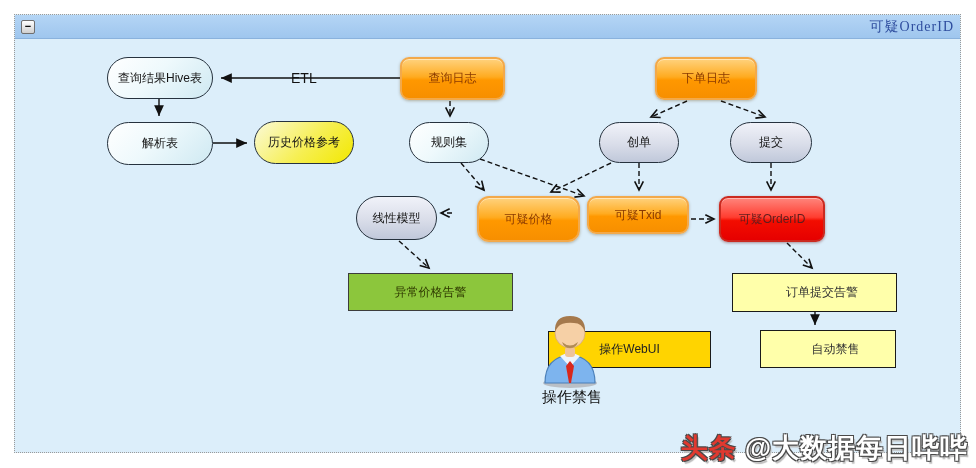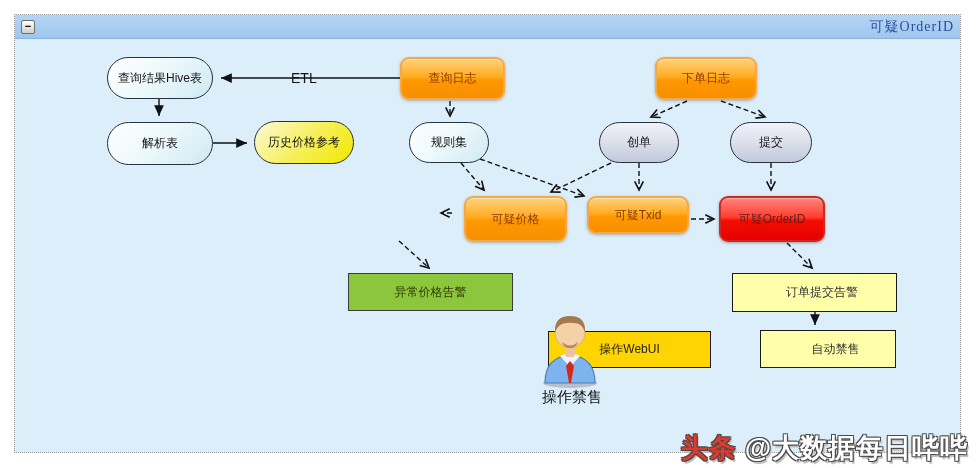--- a/index.html
+++ b/index.html
@@ -96,21 +96,22 @@
   <div class="node stadium cyan" style="left:107px; top:57px;  width:106px; height:42px;">查询结果Hive表</div>
   <div class="node obox" style="left:400px; top:57px;  width:105px; height:43px;">查询日志</div>
   <div class="node obox" style="left:655px; top:57px;  width:102px; height:43px;">下单日志</div>
 
   <div class="node stadium cyan" style="left:107px; top:122px; width:106px; height:43px;">解析表</div>
   <div class="node stadium yellowst" style="left:254px; top:121px; width:100px; height:43px;">历史价格参考</div>
   <div class="node stadium cyan" style="left:409px; top:122px; width:80px;  height:41px;">规则集</div>
   <div class="node stadium grayst" style="left:599px; top:122px; width:80px; height:41px;">创单</div>
   <div class="node stadium grayst" style="left:730px; top:122px; width:82px; height:41px;">提交</div>
 
-  <div class="node obox" style="left:464px; top:196px; width:103px; height:46px;">可疑价格</div>
+  <div class="node stadium grayst" style="left:356px; top:196px; width:81px; height:44px;">线性模型</div>
+  <div class="node obox" style="left:477px; top:196px; width:103px; height:46px;border-radius:12px;">可疑价格</div>
   <div class="node obox" style="left:587px; top:196px; width:102px; height:38px;">可疑Txid</div>
   <div class="node rbox" style="left:719px; top:196px; width:106px; height:46px;">可疑OrderID</div>
 
   <div class="node gbox" style="left:348px; top:273px; width:165px; height:38px;">异常价格告警</div>
   <div class="node pybox" style="left:732px; top:273px; width:165px; height:39px;">订单提交告警</div>
   <div class="node pybox" style="left:760px; top:330px; width:136px; height:38px;">自动禁售</div>
   <div class="node goldbox" style="left:548px; top:331px; width:163px; height:37px;">操作WebUI</div>
 
   <div class="person-wrap">
     <svg width="64" height="78" viewBox="0 0 64 78" xmlns="http://www.w3.org/2000/svg">

